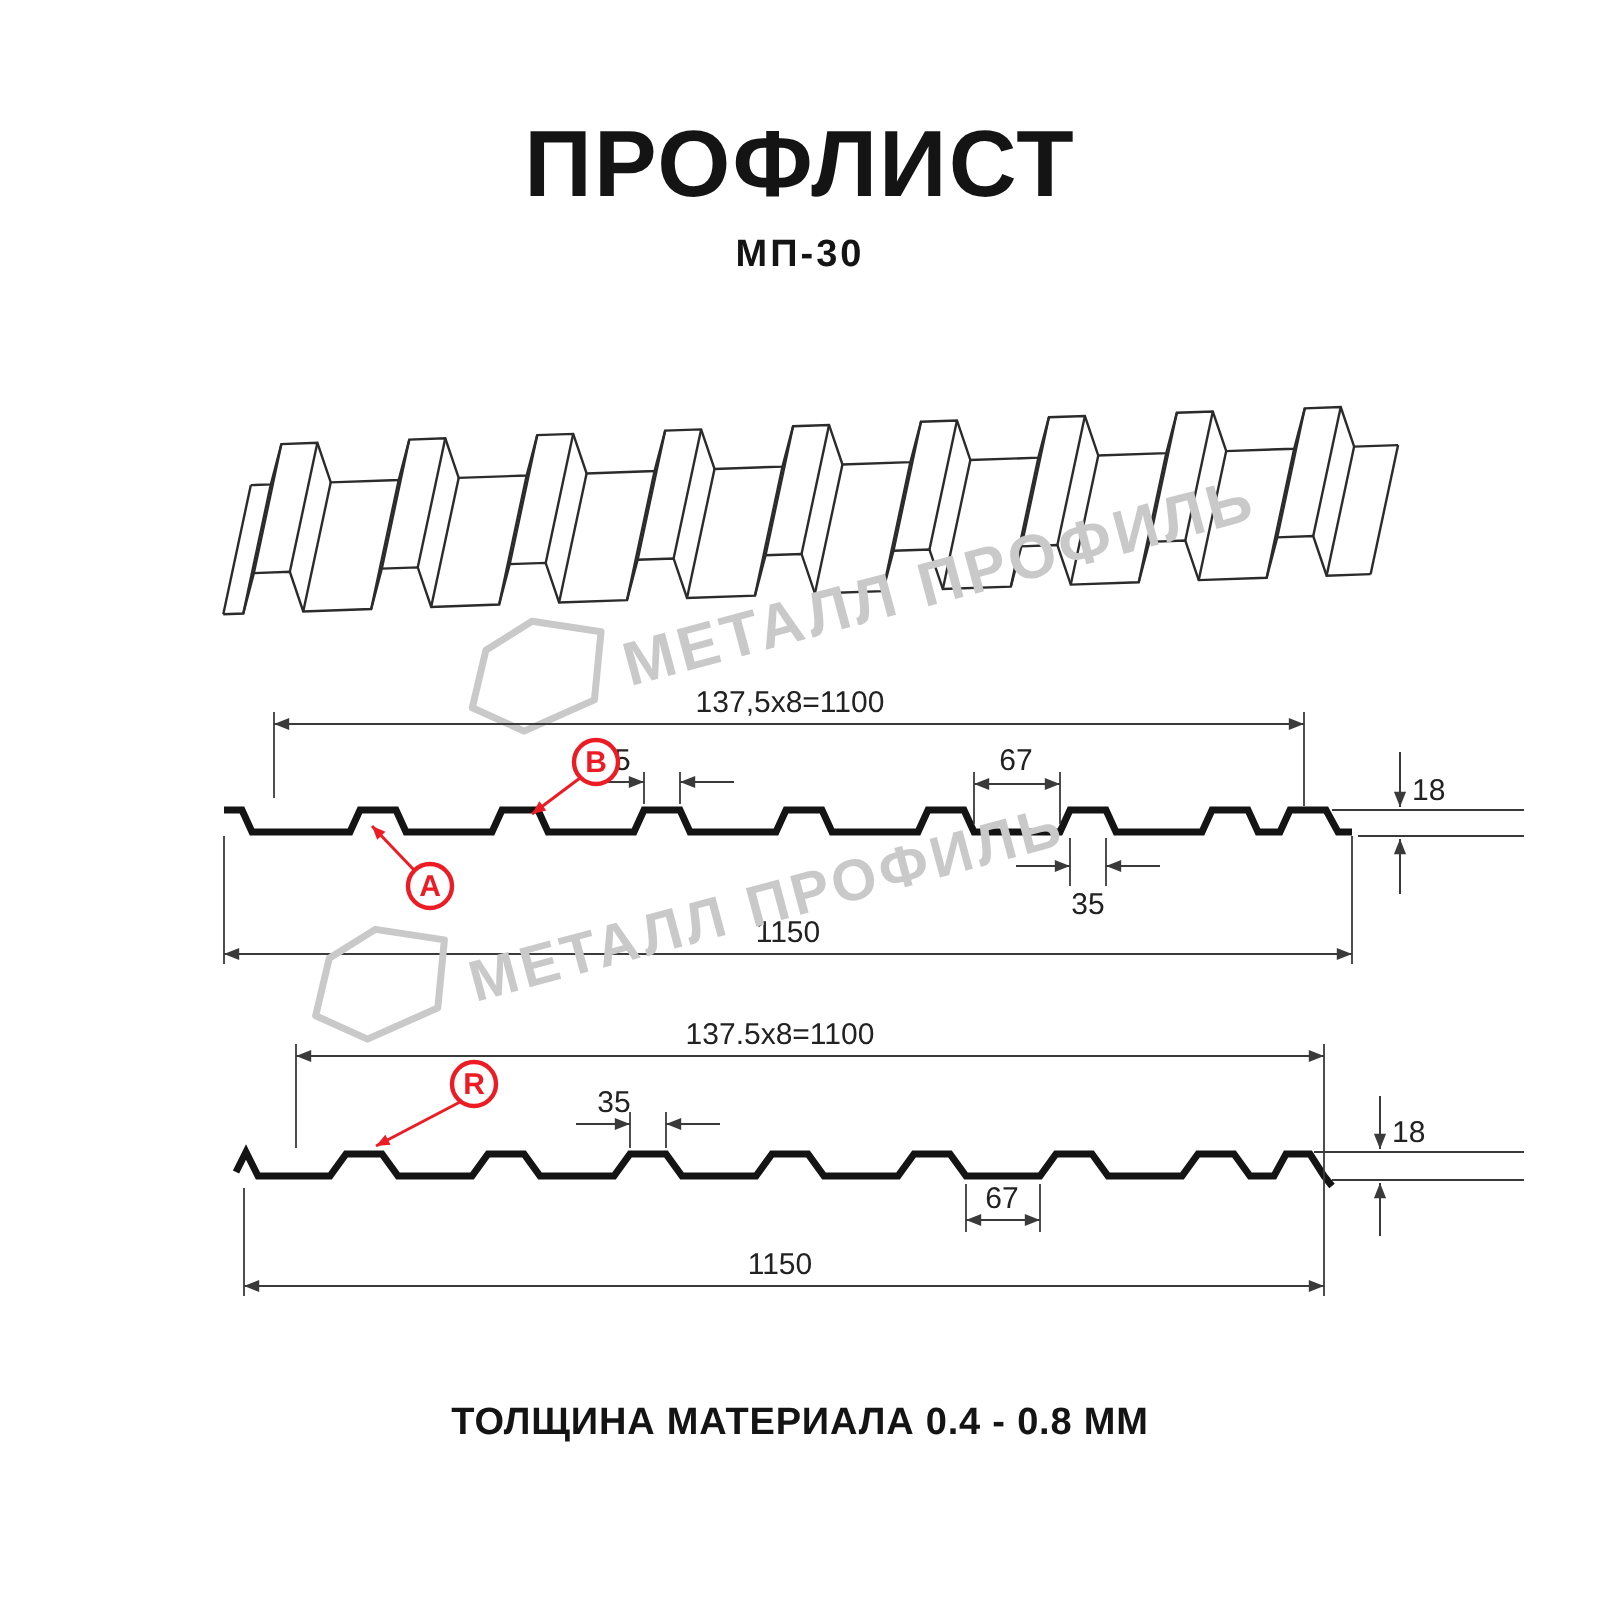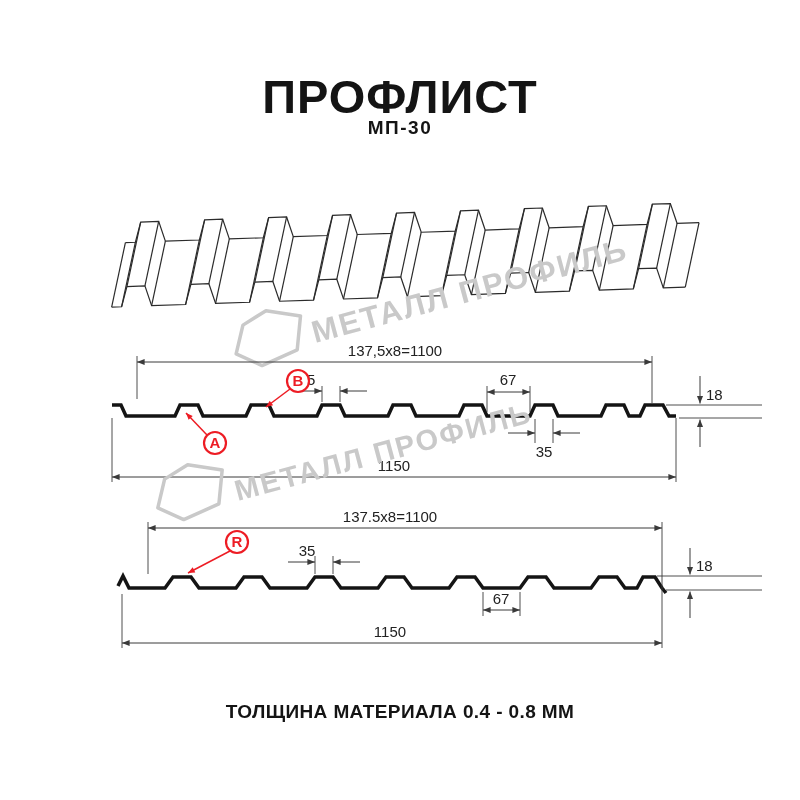--- a/index.html
+++ b/index.html
@@ -1,19 +1,19 @@
 <!DOCTYPE html>
 <html style="--red: #ed1c24; --ink: #141414; --dim: #3a3a3a; --wm: #c9c9c9;"><head>
 <meta charset="utf-8">
 <style>
   html,body{margin:0;padding:0;background:#fff;}
   .page{position:relative;width:800px;height:800px;background:#fff;overflow:hidden;
         font-family:"Liberation Sans",sans-serif;color:#151515;}
   .center-text{position:absolute;left:0;width:100%;text-align:center;}
-  .title{top:54px;font-size:47px;font-weight:800;letter-spacing:1px;color:var(--ink,#141414);margin-top:15px;}
+  .title{top:54px;font-size:47px;font-weight:800;letter-spacing:1px;color:var(--ink,#141414);}
   .subtitle{top:117px;font-size:19px;font-weight:600;letter-spacing:1.5px;color:var(--ink,#141414);}
   .footer{top:701px;font-size:19px;font-weight:600;letter-spacing:0.4px;color:var(--ink,#141414);}
   svg.drawing{position:absolute;left:0;top:0;}
   .profile{stroke:var(--ink,#141414);stroke-width:3.5;fill:none;stroke-linejoin:miter;}
   .dimline{stroke:var(--dim,#3a3a3a);stroke-width:1;fill:none;}
   .extline{stroke:var(--dim,#3a3a3a);stroke-width:0.9;fill:none;}
   .dimtext{font-family:"Liberation Sans",sans-serif;font-size:15px;fill:#222;}
   .wmtext{font-family:"Liberation Sans",sans-serif;font-weight:bold;letter-spacing:2px;fill:var(--wm,#c9c9c9);}
   .wmlogo{stroke:var(--wm,#c9c9c9);stroke-width:3.5;fill:none;stroke-linejoin:round;}
   .mcirc{stroke:var(--red,#ed1c24);stroke-width:2.2;fill:#fff;}

